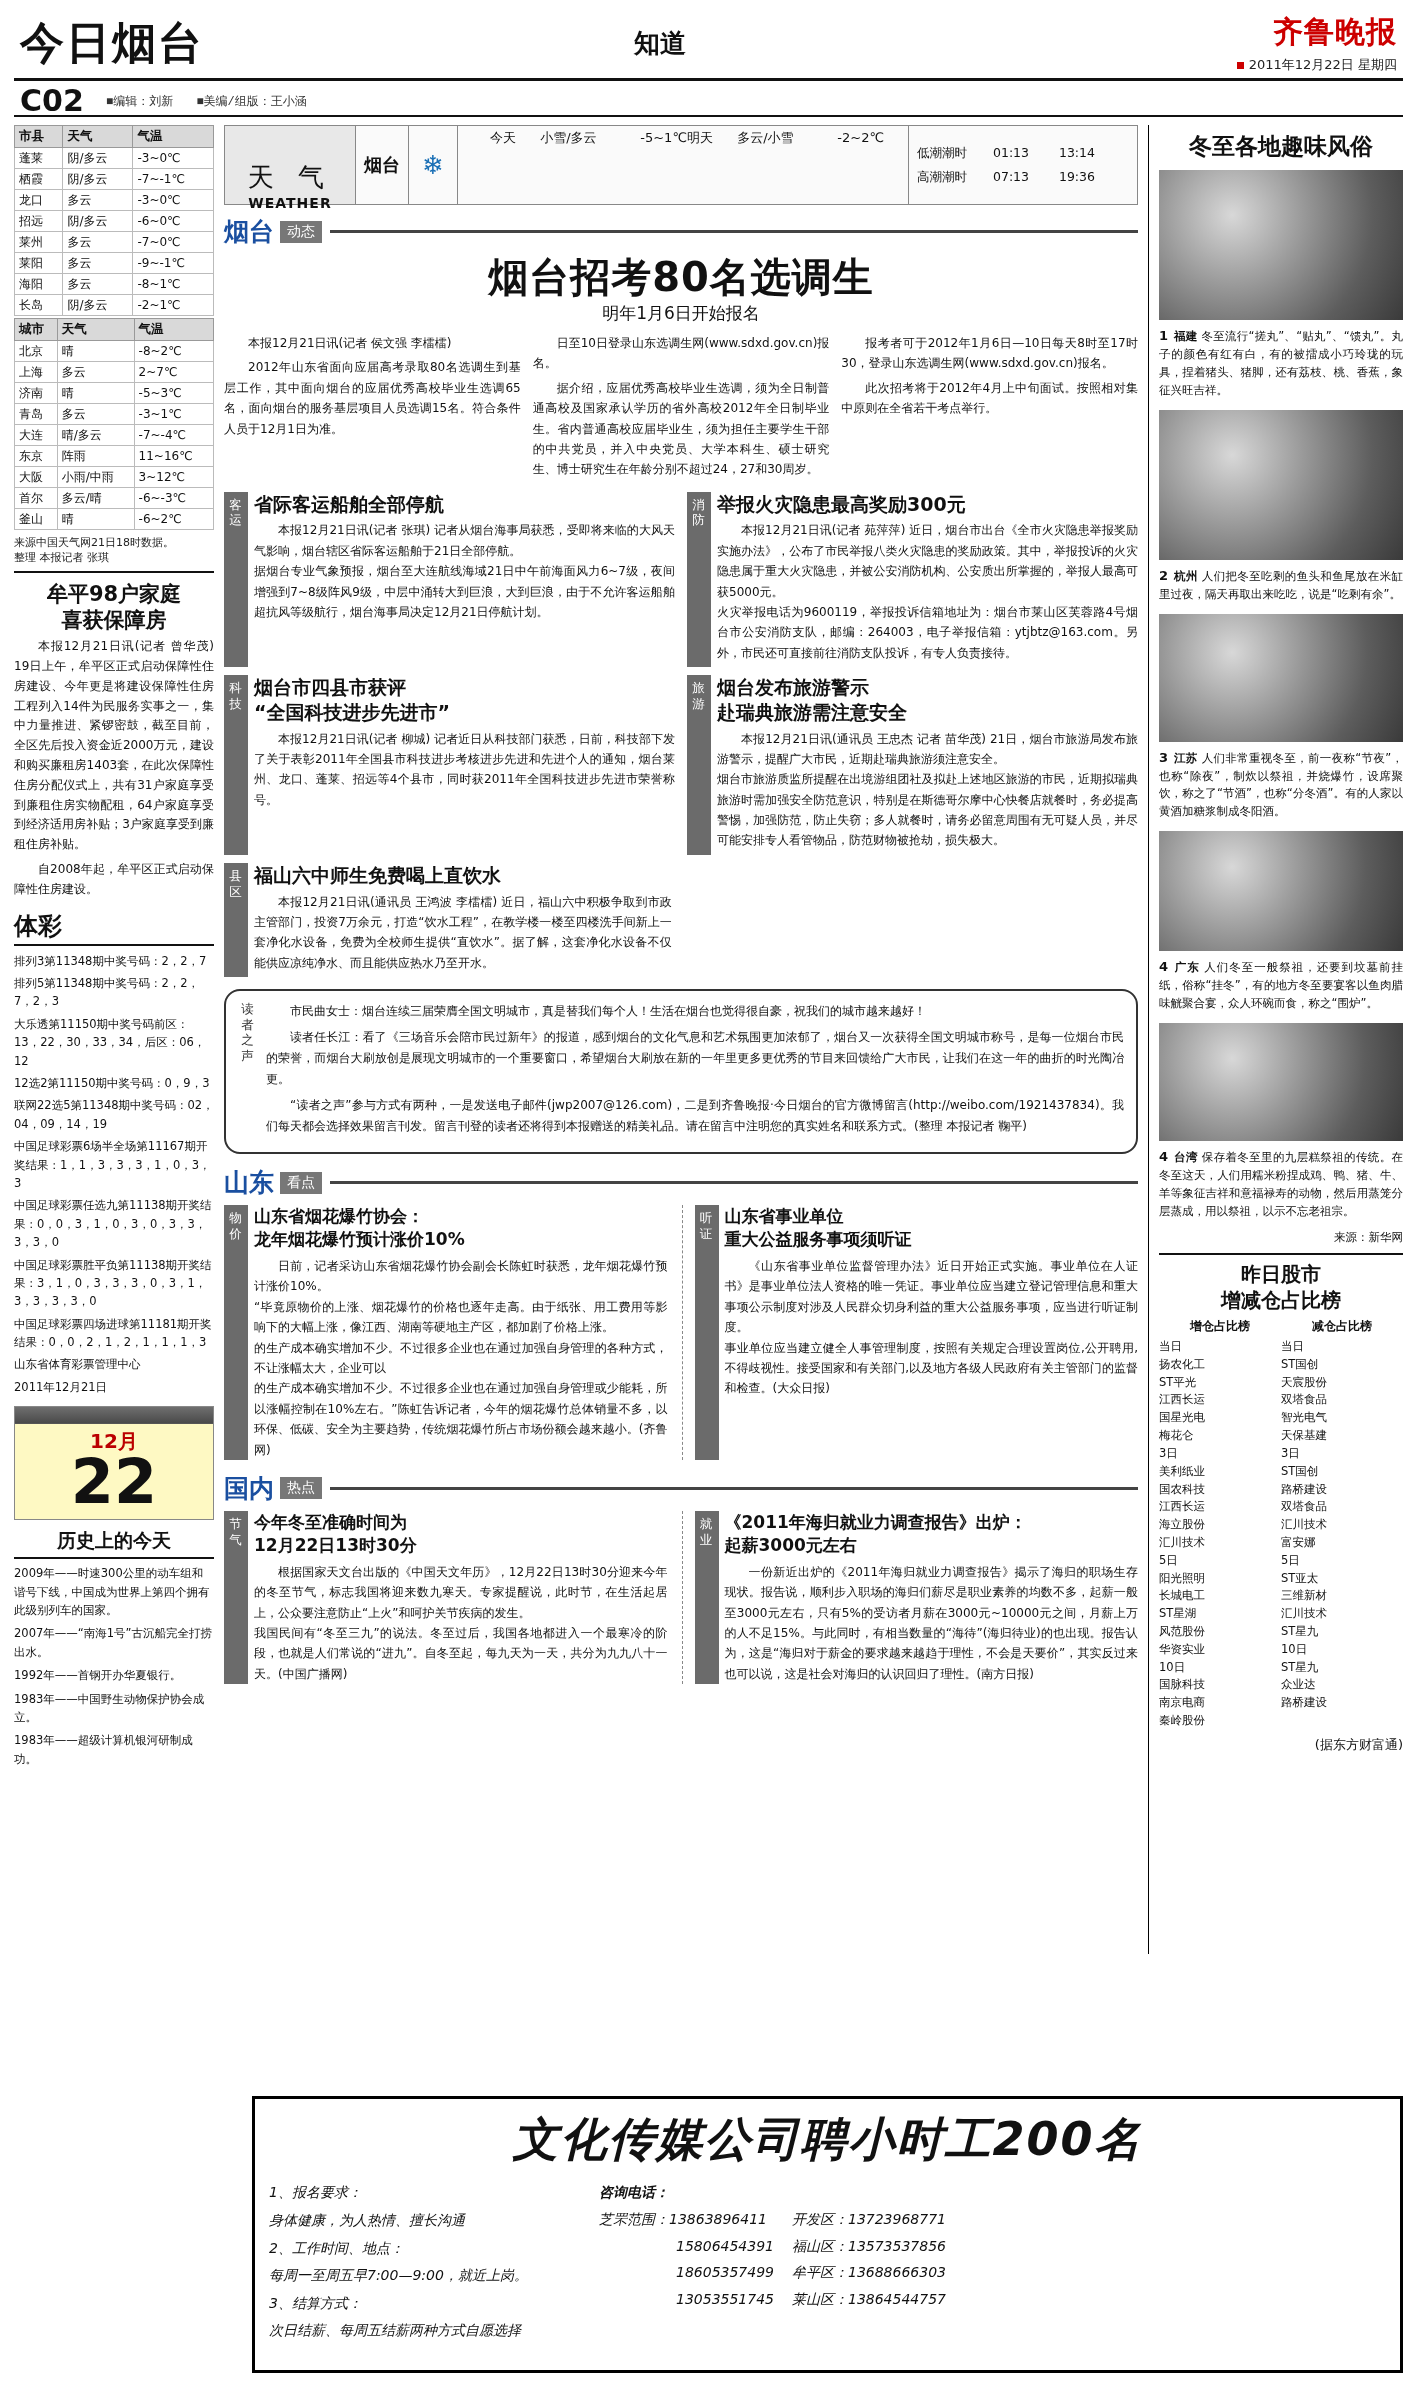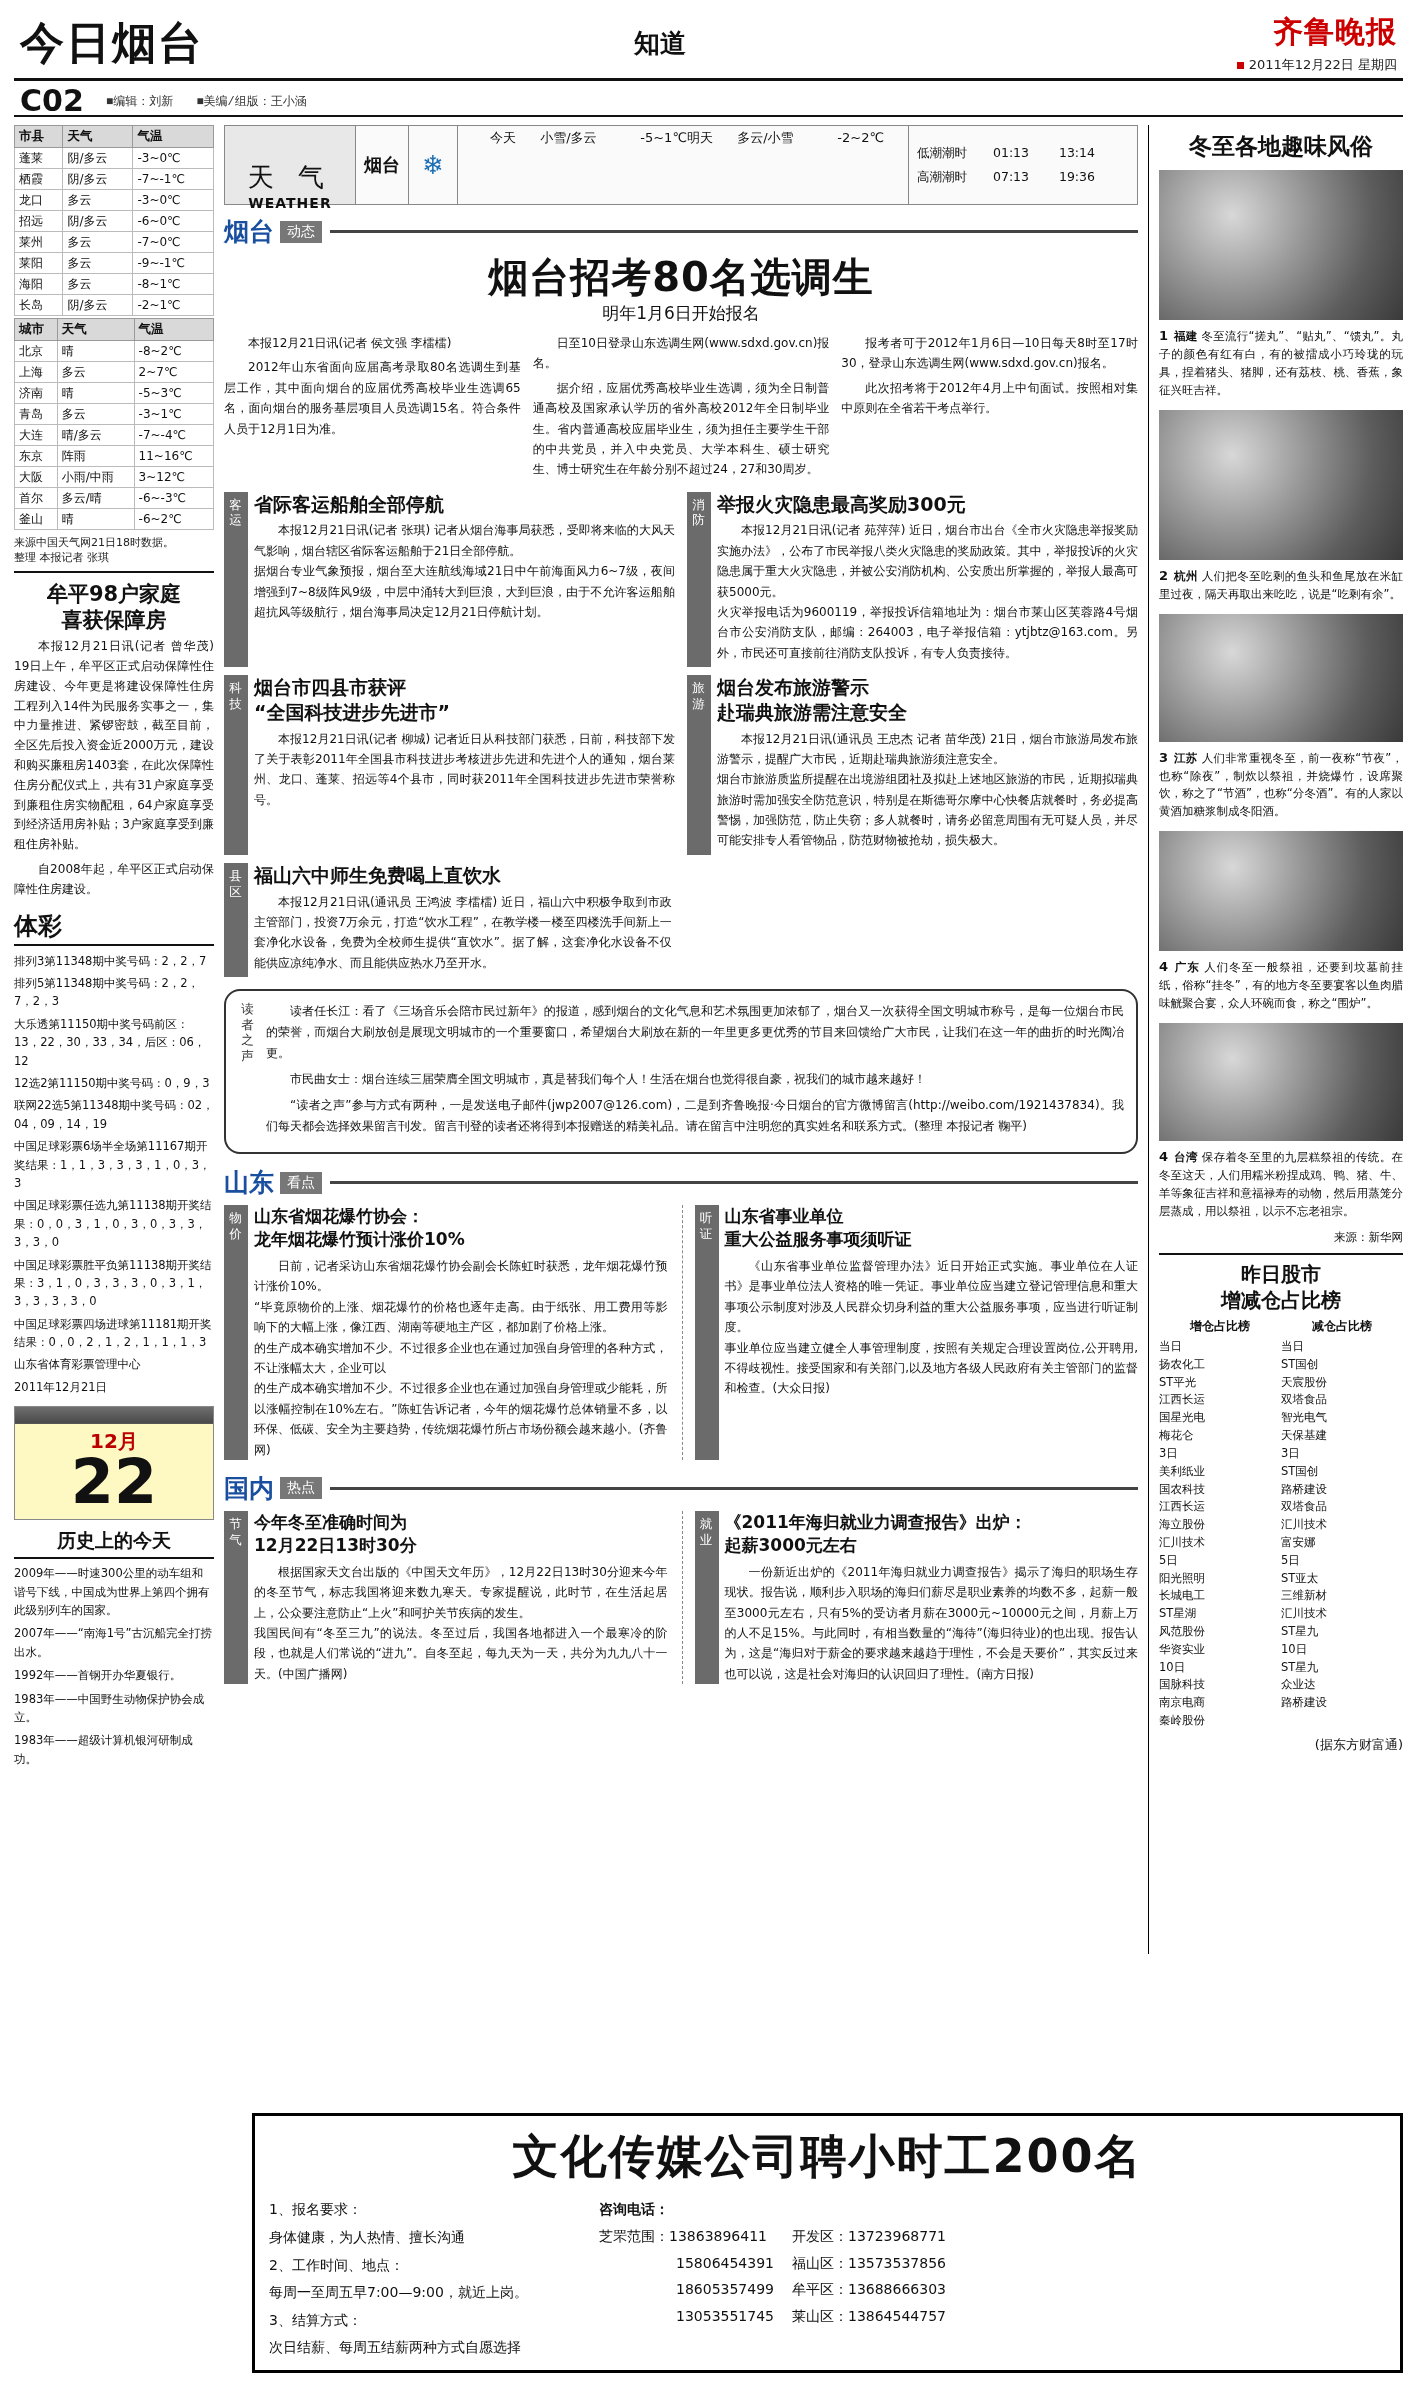--- a/index.html
+++ b/index.html
@@ -99,21 +99,21 @@
   .cap .pl{font-weight:bold;}
   .src-right{font-size:11.5px;text-align:right;margin:2px 0 8px;}
 
   .stock-t{font-size:20px;font-weight:bold;text-align:center;line-height:1.3;margin:6px 0 4px;border-top:2px solid #111;padding-top:6px;}
   .stock-cols{display:flex;font-size:11.5px;line-height:1.55;}
   .stock-cols .sc{flex:1;}
   .stock-cols .sc b{display:block;text-align:center;font-size:12px;margin-bottom:2px;}
   .stock-src{font-size:13px;text-align:right;margin-top:6px;}
 
   
-  .ad{position:absolute;left:252px;right:14px;bottom:10px;border:3px solid #000;padding:8px 14px 8px;background:#fff;}
+  .ad{position:absolute;left:252px;right:14px;bottom:10px;border:3px solid #000;padding:8px 14px 25px;background:#fff;font-style:italic;}
   .ad h2{font-size:46px;font-weight:bold;text-align:center;margin:2px 0 8px;letter-spacing:2px;}
   .ad-body{display:flex;font-size:14px;line-height:1.9;}
   .ad-left{width:330px;}
   .ad-left div{margin-bottom:1px;}
   .ad-right{flex:1;display:flex;}
   .ad-phones{display:flex;gap:18px;}
   .ad-phones .pc{font-size:14px;line-height:1.9;}
 
   .mid-sec-title{display:flex;align-items:center;margin:12px 0 4px;}
   .mid-sec-title .big{font-size:25px;font-weight:bold;color:#1a4fa0;}
@@ -398,22 +398,22 @@
             <h3 style="white-space:pre-line;">福山六中师生免费喝上直饮水</h3>
             <p style="white-space:pre-line;">本报12月21日讯(通讯员 王鸿波 李檑檑) 近日，福山六中积极争取到市政主管部门，投资7万余元，打造“饮水工程”，在教学楼一楼至四楼洗手间新上一套净化水设备，免费为全校师生提供“直饮水”。据了解，这套净化水设备不仅能供应凉纯净水、而且能供应热水乃至开水。</p>
           </div>
         </div>
         <div style="flex:1;"></div>
       </div>
 
       <div class="voice">
         <div class="vt">读者之声</div>
         <div style="flex:1;">
+          <p>市民曲女士：烟台连续三届荣膺全国文明城市，真是替我们每个人！生活在烟台也觉得很自豪，祝我们的城市越来越好！</p>
           <p>读者任长江：看了《三场音乐会陪市民过新年》的报道，感到烟台的文化气息和艺术氛围更加浓郁了，烟台又一次获得全国文明城市称号，是每一位烟台市民的荣誉，而烟台大刷放创是展现文明城市的一个重要窗口，希望烟台大刷放在新的一年里更多更优秀的节目来回馈给广大市民，让我们在这一年的曲折的时光陶冶更。</p>
-          <p>市民曲女士：烟台连续三届荣膺全国文明城市，真是替我们每个人！生活在烟台也觉得很自豪，祝我们的城市越来越好！</p>
           <p>“读者之声”参与方式有两种，一是发送电子邮件(jwp2007@126.com)，二是到齐鲁晚报·今日烟台的官方微博留言(http://weibo.com/1921437834)。我们每天都会选择效果留言刊发。留言刊登的读者还将得到本报赠送的精美礼品。请在留言中注明您的真实姓名和联系方式。(整理 本报记者 鞠平)</p>
         </div>
       </div>
 
       <div class="mid-sec-title">
         <span class="big">山东</span>
         <span class="tag">看点</span>
         <span class="rule"></span>
       </div>
       <div class="two">

